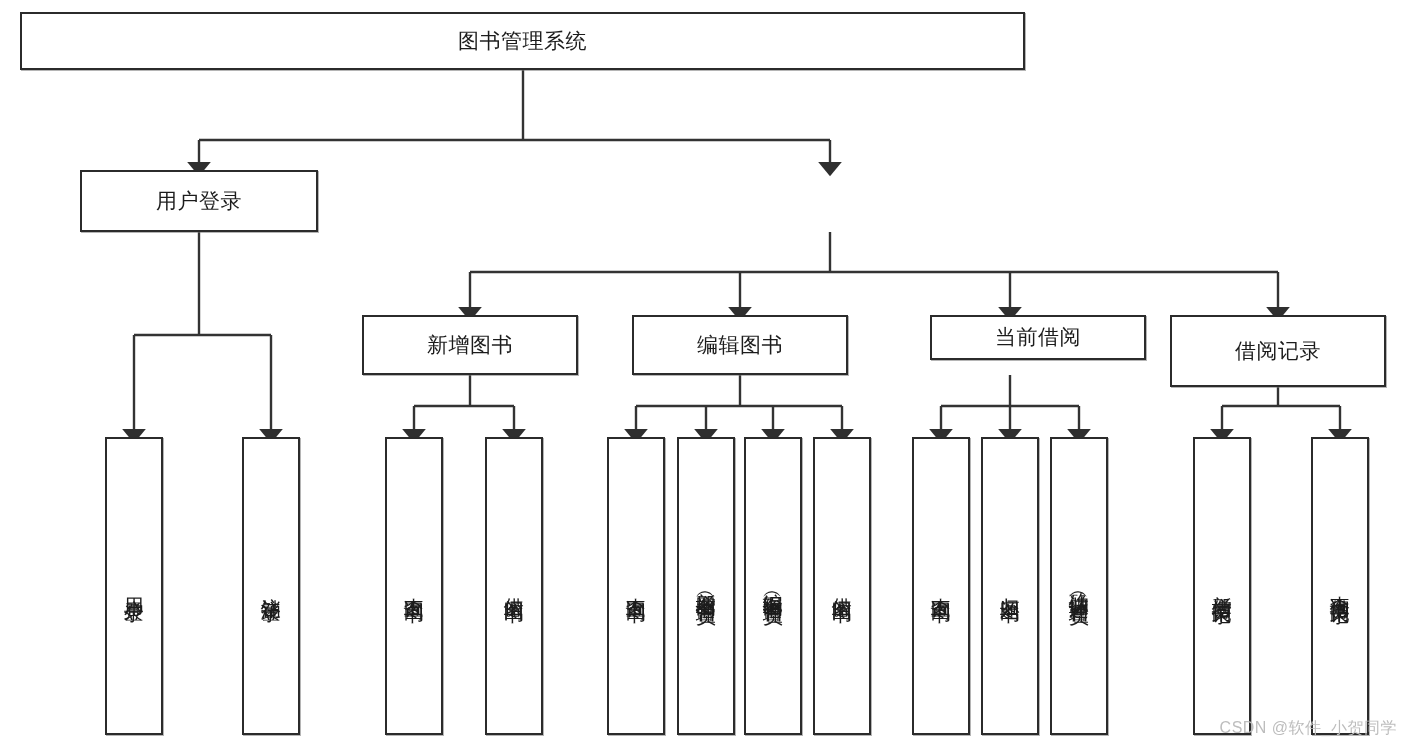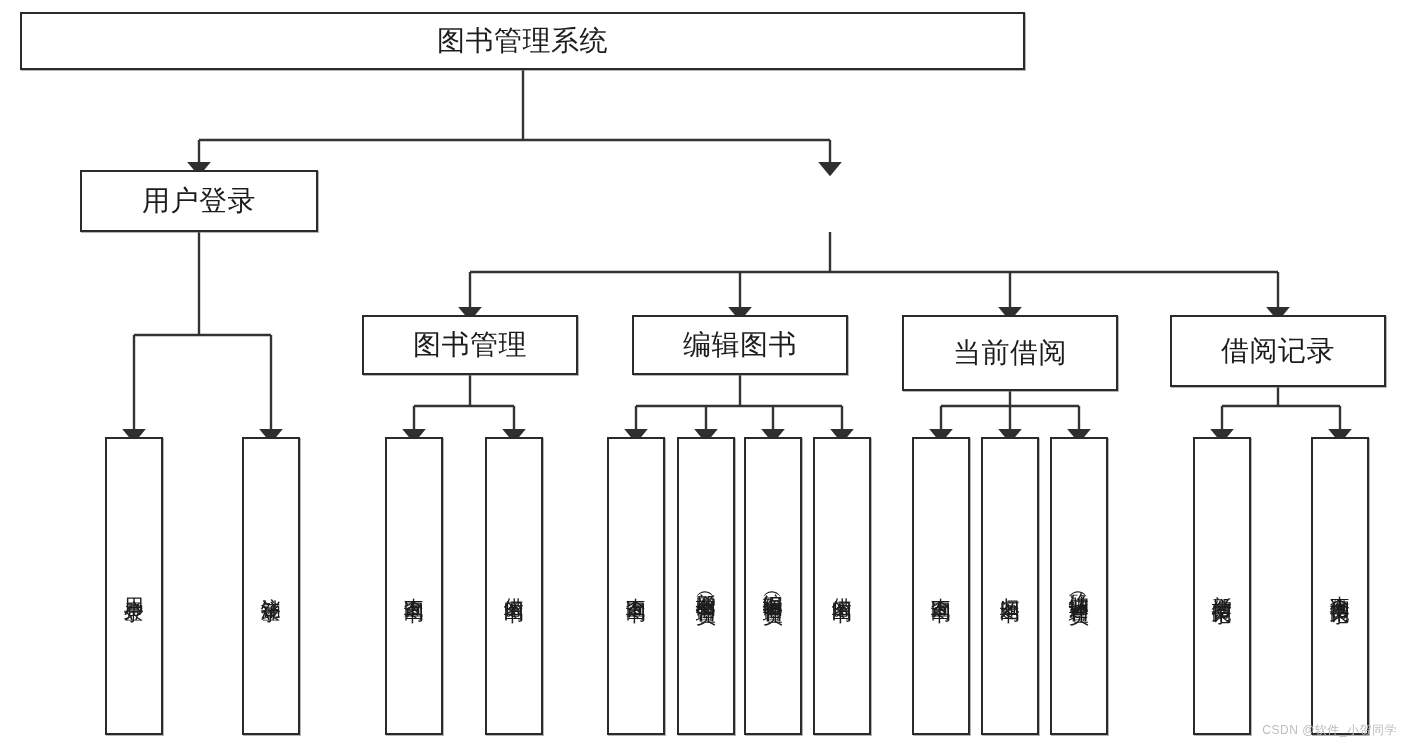--- a/index.html
+++ b/index.html
@@ -38,42 +38,42 @@
   }
   .node-label {
     color: #1c1c1c;
     font-size: 21px;
     line-height: 1.18;
     letter-spacing: 0.5px;
     white-space: nowrap;
     text-align: center;
   }
   .node.horizontal .node-label {
-    font-size: 28px;
+    font-size: 21px;
   }
   .node.vertical {
     align-items: center;
     justify-content: center;
     padding: 6px 0;
   }
   .node.vertical .node-label {
     writing-mode: vertical-rl;
     text-orientation: upright;
     font-size: 20px;
     line-height: 1.12;
     letter-spacing: 2px;
     white-space: nowrap;
     max-height: 100%;
   }
   #watermark {
     position: absolute;
     right: 8px;
     bottom: 8px;
     color: #bdbdbd;
-    font-size: 12px;
+    font-size: 16px;
     letter-spacing: 0.5px;
     white-space: nowrap;
     z-index: 5;
     pointer-events: none;
   }
 </style>
 </head>
 <body>
 
 <div id="diagram-root">
@@ -130,26 +130,26 @@
 
   <div class="node horizontal" style="left:20px; top:12px; width:1005px; height:58px;">
     <span class="node-label">图书管理系统</span>
   </div>
 
   <div class="node horizontal" style="left:80px; top:170px; width:238px; height:62px;">
     <span class="node-label">用户登录</span>
   </div>
 
   <div class="node horizontal" style="left:362px; top:315px; width:216px; height:60px;">
-    <span class="node-label">图书管理</span>
+    <span class="node-label">新增图书</span>
   </div>
   <div class="node horizontal" style="left:632px; top:315px; width:216px; height:60px;">
     <span class="node-label">编辑图书</span>
   </div>
-  <div class="node horizontal" style="left:902px; top:315px; width:216px; height:76px;">
+  <div class="node horizontal" style="left:930px; top:315px; width:216px; height:45px;">
     <span class="node-label">当前借阅</span>
   </div>
   <div class="node horizontal" style="left:1170px; top:315px; width:216px; height:72px;">
     <span class="node-label">借阅记录</span>
   </div>
 
   <div class="node vertical" style="left:105px; top:437px; width:58px; height:298px;">
     <span class="node-label">用户登录</span>
   </div>
   <div class="node vertical" style="left:242px; top:437px; width:58px; height:298px;">

